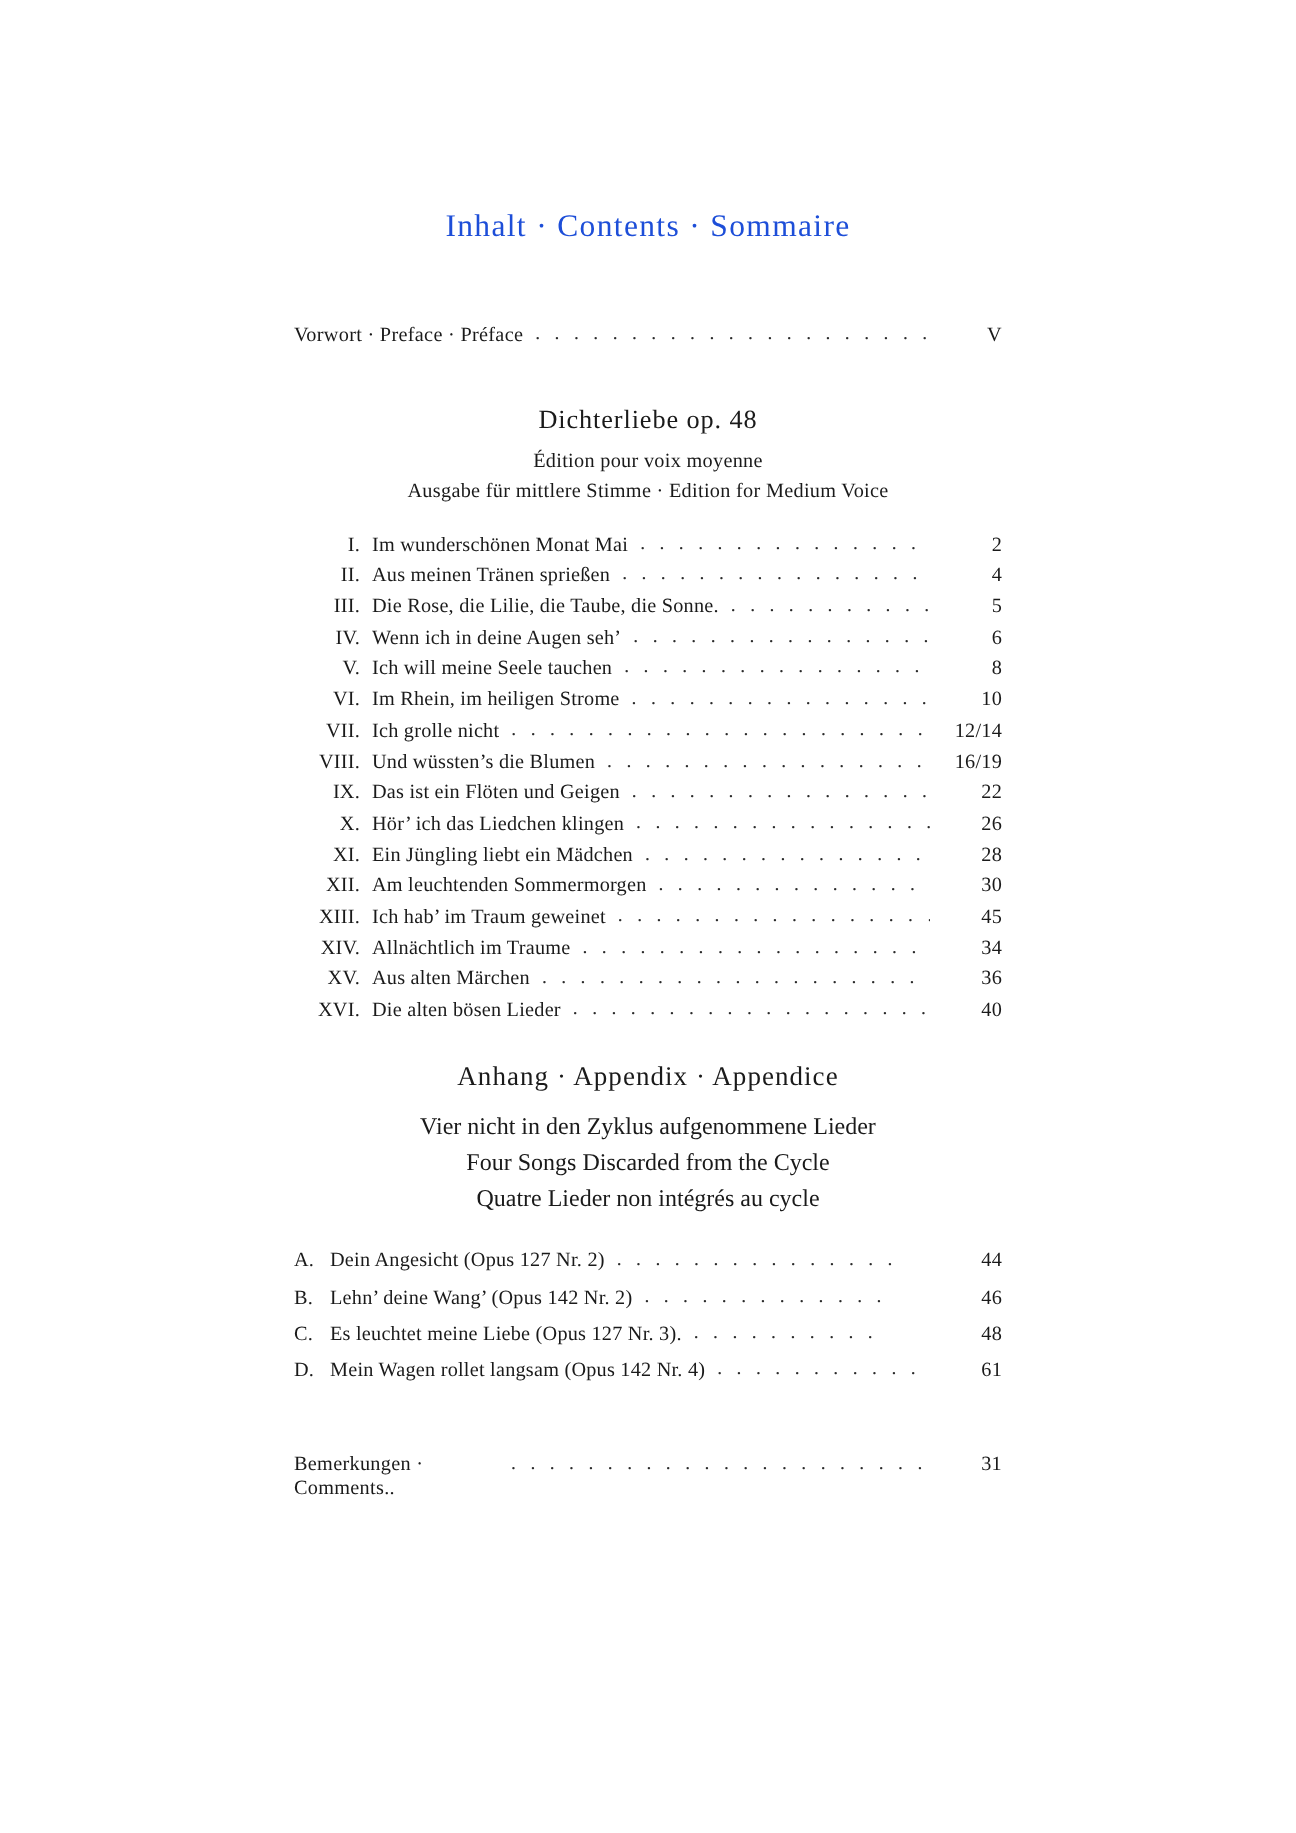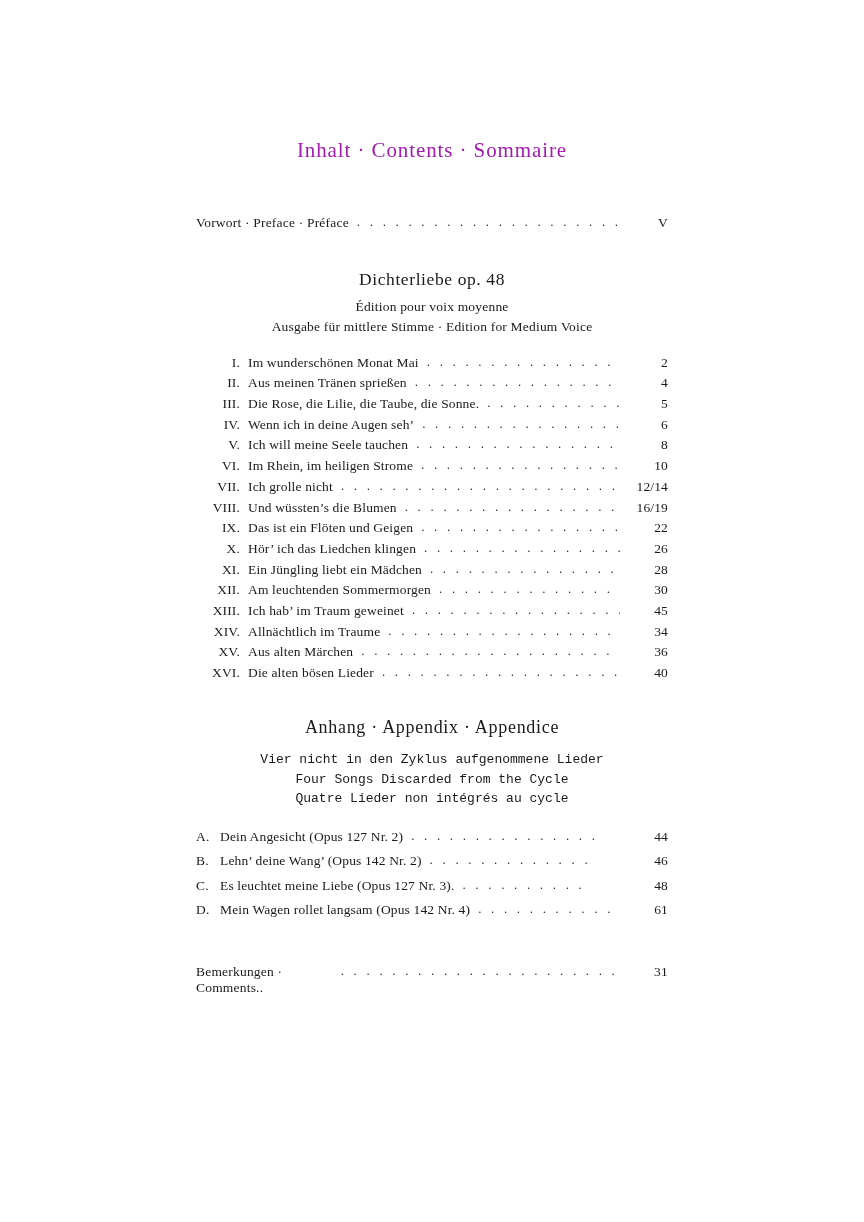--- a/index.html
+++ b/index.html
@@ -20,21 +20,21 @@
     height: 1222px;
     box-sizing: border-box;
     padding: 0 196px 0 196px;
   }
   .toc-title {
     text-align: center;
     font-size: 21px;
     letter-spacing: 0.9px;
     margin-top: 138px;
     font-weight: 400;
-    color: #a21caf;
+    color: #1d4ed8;
   }
   .front-row {
     display: flex;
     align-items: baseline;
     margin-top: 52px;
     font-size: 13.5px;
     letter-spacing: 0.2px;
   }
   .front-row .label {
     white-space: nowrap;
@@ -88,31 +88,30 @@
     text-align: right;
     padding-right: 8px;
     white-space: nowrap;
   }
   .toc-item .title {
     white-space: nowrap;
   }
 
   .appendix-head {
     text-align: center;
-    margin-top: 34px;
+    margin-top: 24px;
   }
   .appendix-head .main {
     font-size: 18px;
     letter-spacing: 0.7px;
     margin-bottom: 12px;
   }
   .appendix-head .sub {
-    font-size: 13px;
+    font-size: 16px;
     line-height: 1.5;
-    font-family: Liberation Mono, monospace;
   }
 
   .appendix-list {
     margin-top: 16px;
   }
   .appendix-item {
     display: flex;
     align-items: baseline;
     font-size: 13.5px;
     padding: 4.2px 0;

